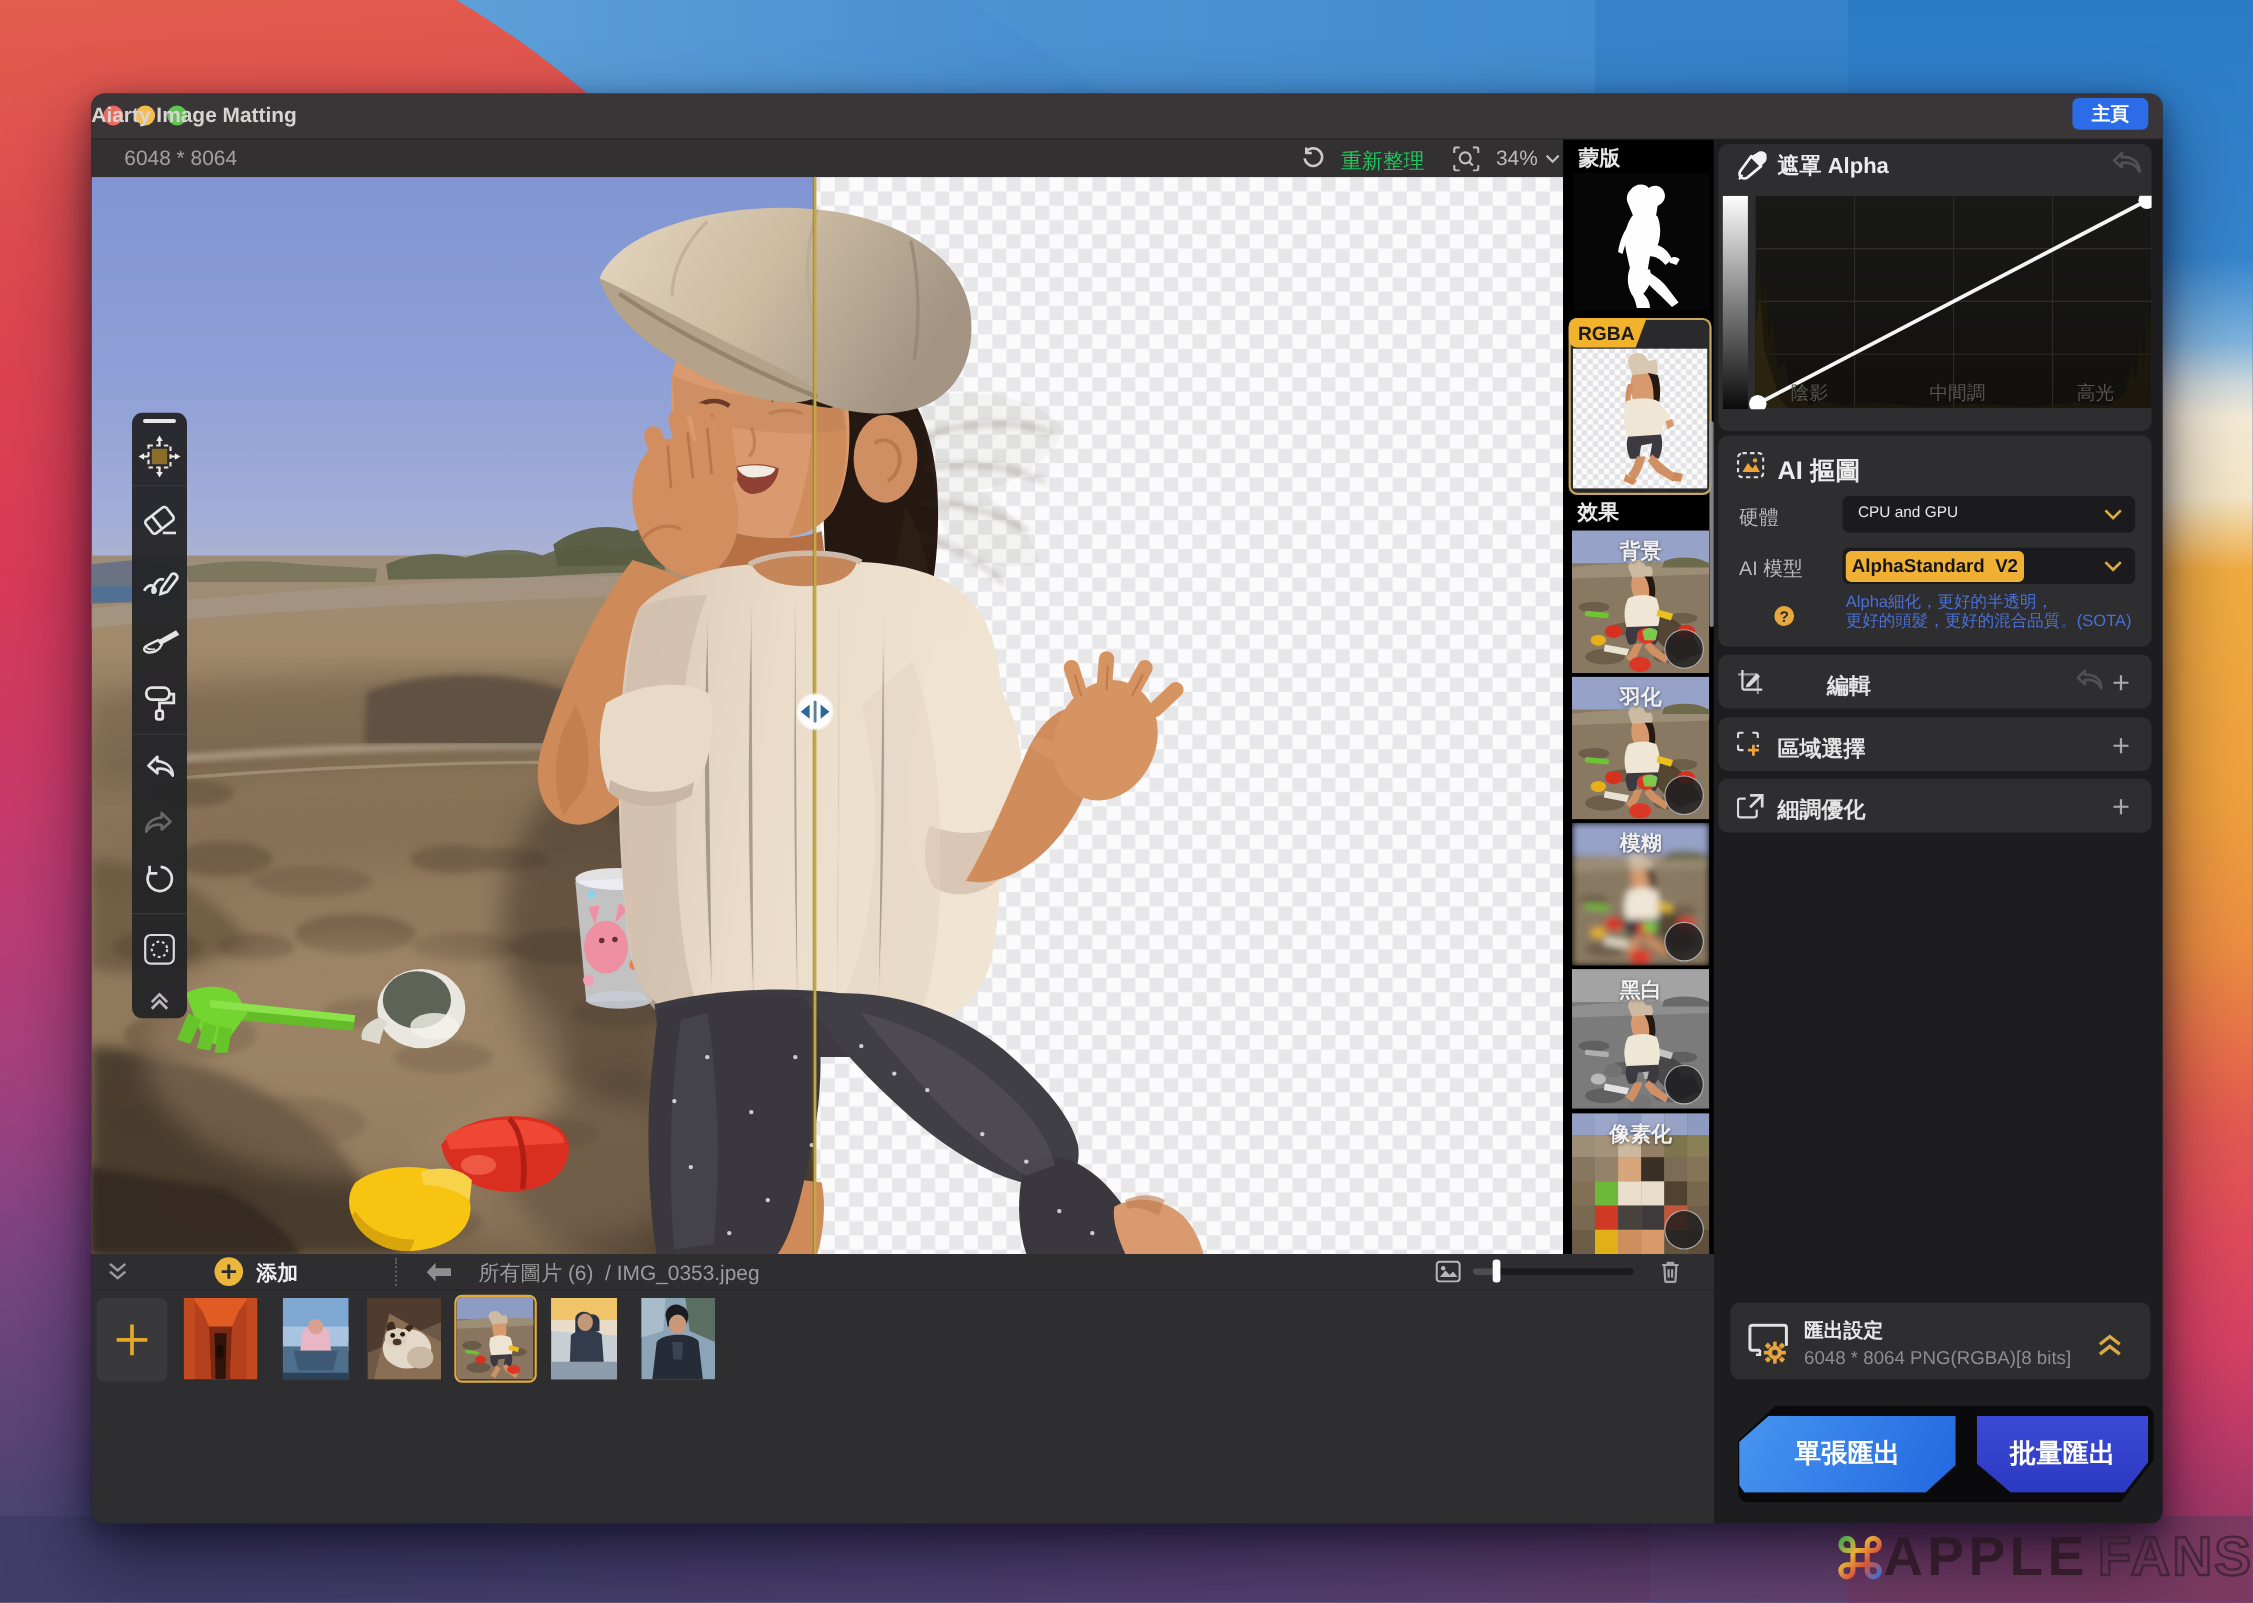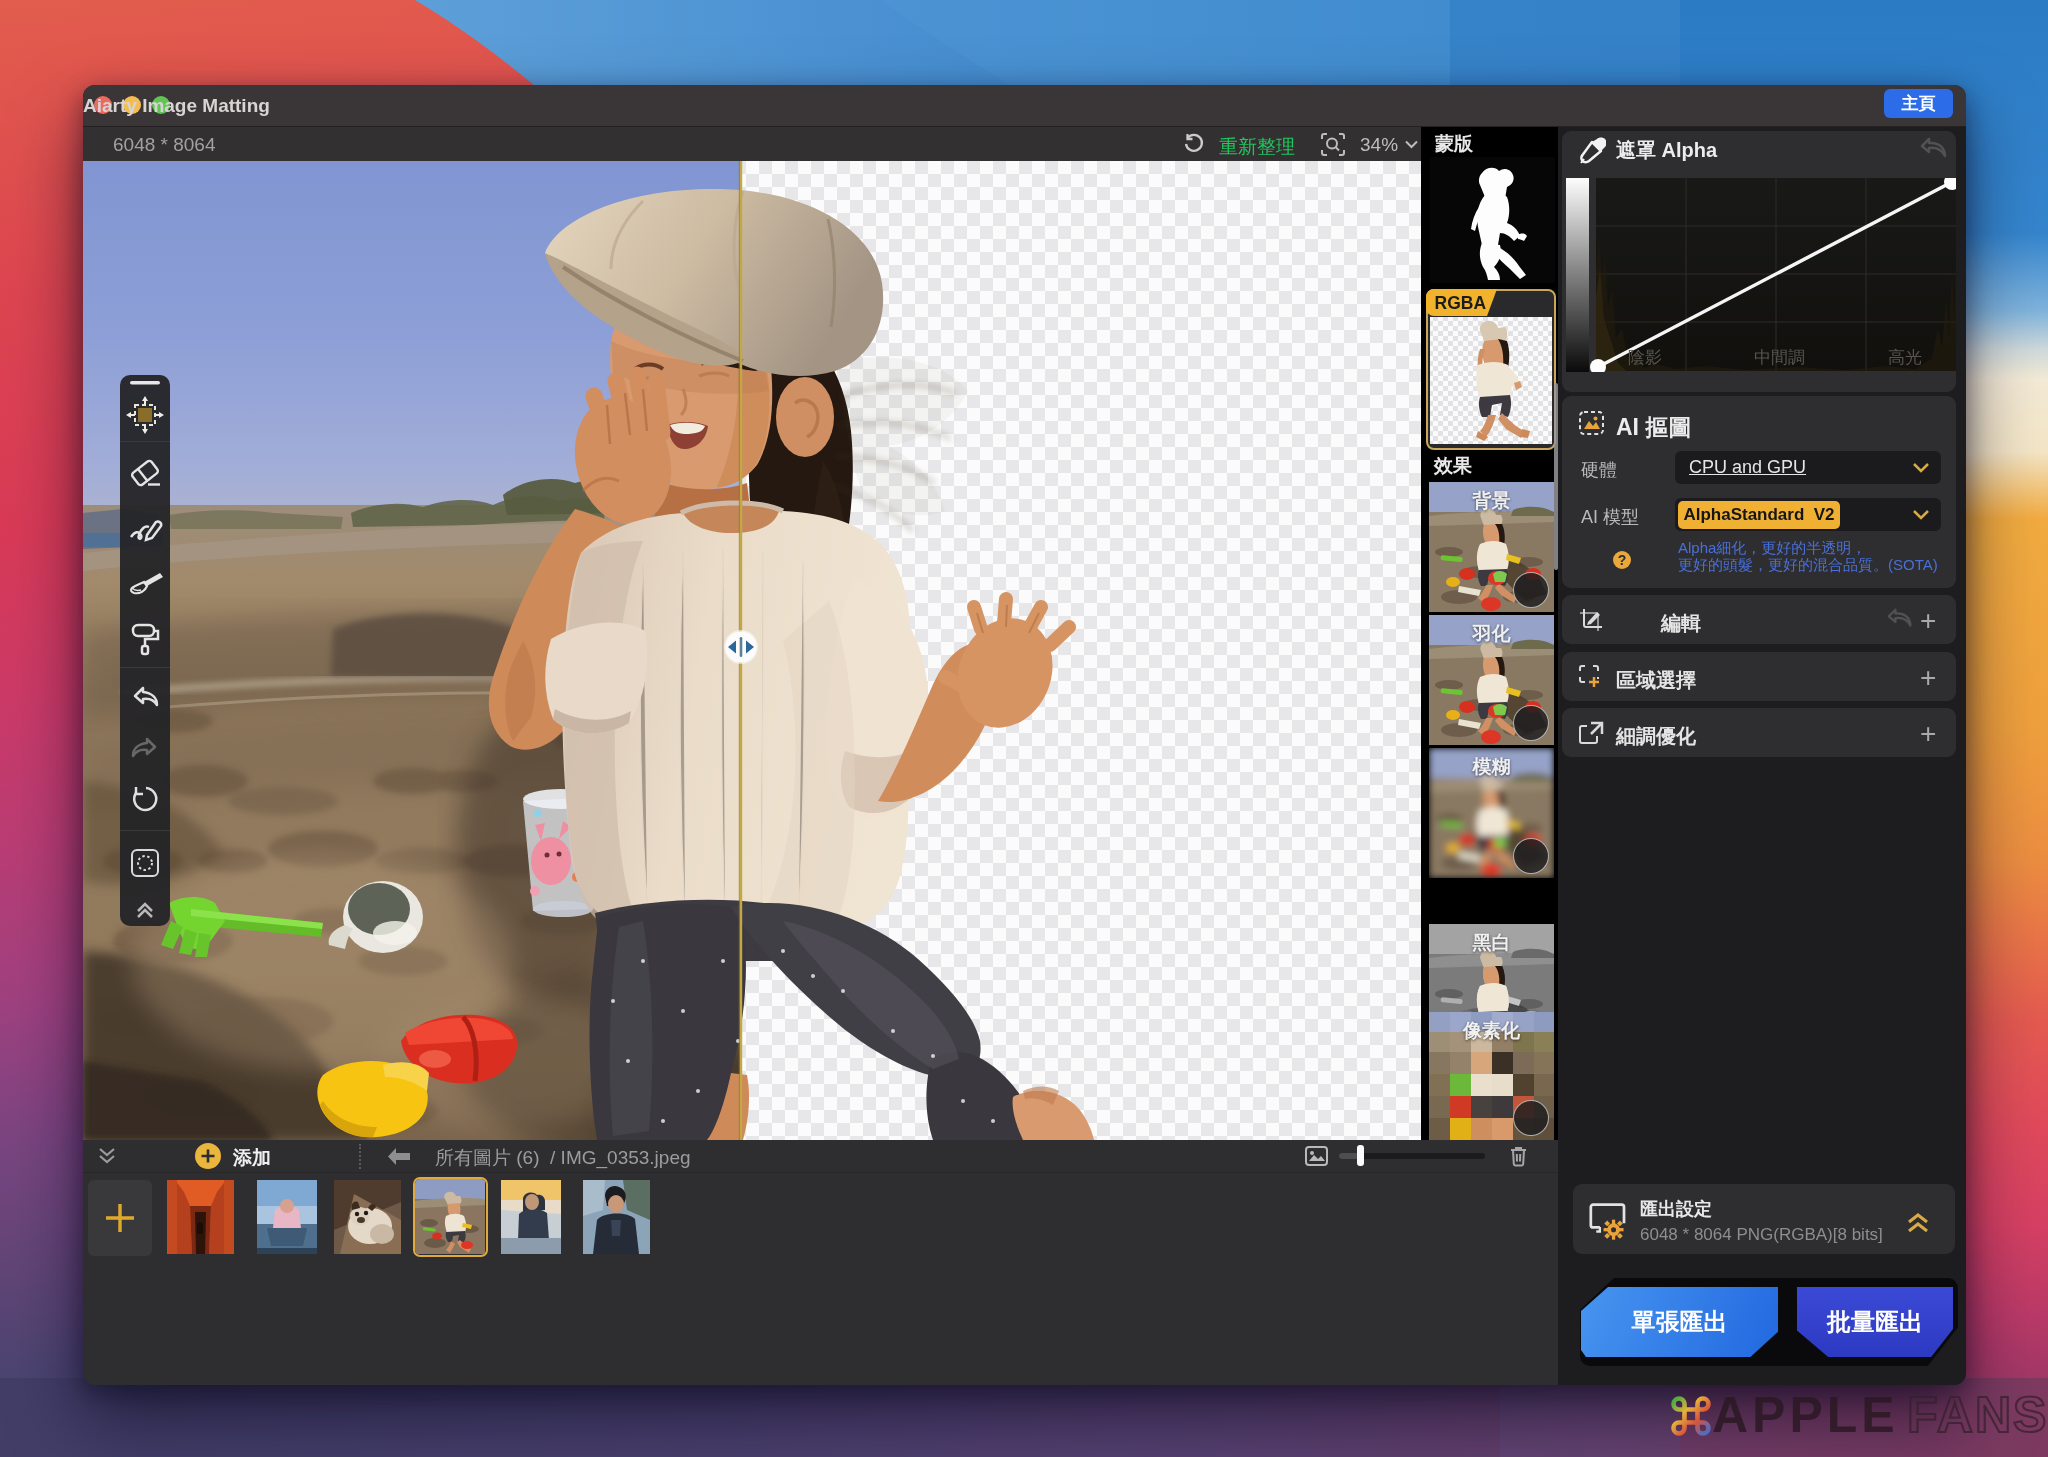--- a/index.html
+++ b/index.html
@@ -503,21 +503,21 @@
             <use href="#fxscene"></use>
           </svg><div class="fxlabel">背景</div><div class="fxcircle"></div></div>
     <div class="abs" style="left:8px; top:488px; width:125px; height:130px; overflow:hidden;"><svg width="125" height="130" viewBox="0 0 125 130">
             <use href="#fxscene"></use>
           </svg><div class="fxlabel">羽化</div><div class="fxcircle"></div></div>
     <div class="abs" style="left:8px; top:621px; width:125px; height:130px; overflow:hidden;"><svg width="125" height="130" viewBox="0 0 125 130">
             <g filter="url(#fxblur)">
               <use href="#fxscene"></use>
             </g>
           </svg><div class="fxlabel">模糊</div><div class="fxcircle"></div></div>
-    <div class="abs" style="left:8px; top:754px; width:125px; height:127px; overflow:hidden;margin-top:43px;"><svg width="125" height="127" viewBox="0 0 125 127">
+    <div class="abs" style="left:8px; top:754px; width:125px; height:127px; overflow:hidden;"><svg width="125" height="127" viewBox="0 0 125 127">
             <g filter="url(#fxgray)">
               <use href="#fxscene"></use>
             </g>
             <use href="#fxkid"></use>
           </svg><div class="fxlabel">黑白</div><div class="fxcircle"></div></div>
     <div class="abs" style="left:8px; top:885px; width:125px; height:128px; overflow:hidden;"><svg width="125" height="128" viewBox="0 0 125 128">
             <use href="#fxpix"></use>
           </svg><div class="fxlabel">像素化</div><div class="fxcircle"></div></div>
   </div>
   <svg width="0" height="0" style="position:absolute;">
@@ -654,21 +654,21 @@
 
     <div class="panelbox" style="left:4px; top:269px; width:394px; height:192px;"></div>
     <svg class="abs" style="left:21px; top:284px;" width="25" height="24" viewBox="0 0 25 24">
       <rect x="1" y="1" width="23" height="22" rx="4" fill="none" stroke="#e0e0e0" stroke-width="2" stroke-dasharray="4 3"></rect>
       <path d="M 5 18 L 10 10 L 14 15 L 17 11 L 21 18 Z" fill="#e8a33b"></path>
       <circle cx="16.5" cy="7.5" r="2" fill="#e8a33b"></circle>
     </svg>
     <div class="abs" style="left:58px; top:285px; color:#ececec; font-size:23px; font-weight:bold;">AI 摳圖</div>
     <div class="abs" style="left:23px; top:331px; color:#b9b9b9; font-size:18px;">硬體</div>
     <div class="abs" style="left:117px; top:324px; width:266px; height:33px; background:#1b1b1d; border-radius:6px;">
-      <div class="abs" style="left:14px; top:6px; color:#e6e6e6; font-size:18px;text-decoration:underline;">CPU and GPU</div>
+      <div class="abs" style="left:14px; top:6px; color:#e6e6e6; font-size:14px;">CPU and GPU</div>
       <svg class="abs" style="right:12px; top:12px;" width="16" height="10" viewBox="0 0 16 10">
             <path d="M 1 1 L 8 8 L 15 1" stroke="#d9aa45" stroke-width="2.5" fill="none"></path>
           </svg>
     </div>
     <div class="abs" style="left:23px; top:378px; color:#b9b9b9; font-size:18px;">AI 模型</div>
     <div class="abs" style="left:117px; top:371px; width:266px; height:33px; background:#1b1b1d; border-radius:6px;">
       <div class="abs" style="left:3px; top:2.5px; width:162px; height:28px; background:#f0b034; border-radius:5px; color:#161616; font-size:17px; font-weight:bold; text-align:center; line-height:28px;">AlphaStandard&nbsp; V2</div>
       <svg class="abs" style="right:12px; top:12px;" width="16" height="10" viewBox="0 0 16 10">
             <path d="M 1 1 L 8 8 L 15 1" stroke="#d9aa45" stroke-width="2.5" fill="none"></path>
           </svg>

